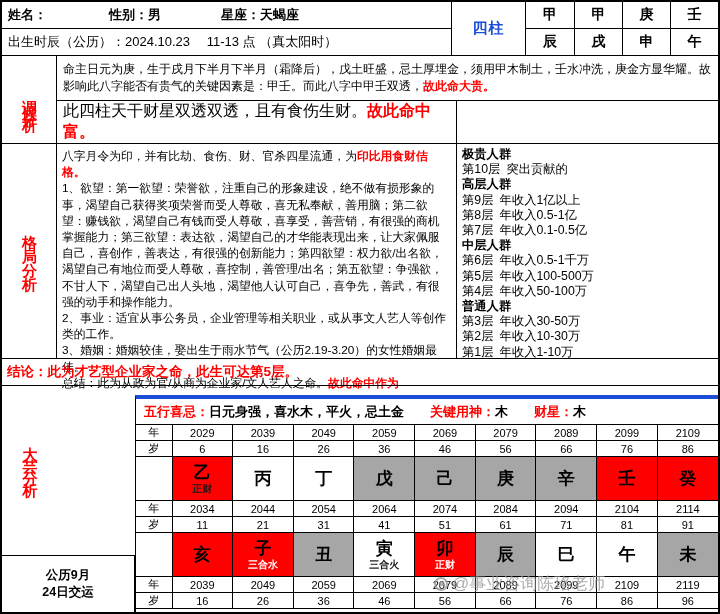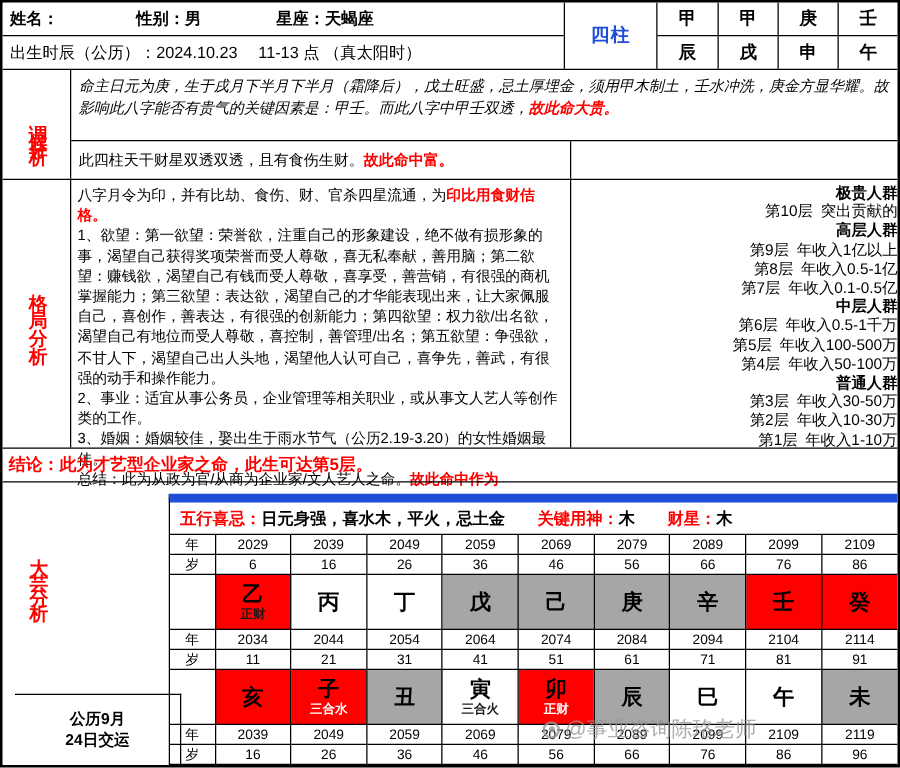--- a/index.html
+++ b/index.html
@@ -30,44 +30,44 @@
   
   .side-label { width: 55px; border-right: 1px solid #000; display: flex; align-items: center; justify-content: center; flex: none; }
   .vtext { writing-mode: vertical-rl; text-orientation: upright; color: #ff0000; font-weight: bold; font-size: 15px; }
   .sp6  { letter-spacing: 6px; }
   .sp14 { letter-spacing: 14px; }
   .sp12 { letter-spacing: 12px; }
 
   
   .section-tiaohou { height: 88px; display: flex; border-bottom: 1px solid #000; flex: none; }
   .tiaohou-right { flex: 1; display: flex; flex-direction: column; min-width: 0; }
-  .t-box1 { height: 57px; border-bottom: 1px solid #000; padding: 5px 6px 0 6px; font-size: 12px; line-height: 17px; font-style: italic; }
+  .t-box1 { height: 57px; border-bottom: 1px solid #000; padding: 5px 6px 0 6px; font-size: 12px; line-height: 17px; }
   .t-row2 { flex: 1; display: flex; }
-  .t-box2 { width: 400px; border-right: 1px solid #000; display: flex; align-items: center; padding: 0 6px; font-size: 12px; }
+  .t-box2 { width: 400px; border-right: 1px solid #000; display: flex; align-items: flex-start; padding: 0 6px; font-size: 16px; }
   .t-empty { flex: 1; }
 
   
   .section-geju { height: 215px; display: flex; border-bottom: 1px solid #000; flex: none; }
   .geju-text { width: 400px; border-right: 1px solid #000; padding: 4px 5px 0 5px; font-size: 11.8px; line-height: 16.2px; }
-  .income { flex: 1; padding: 3px 0 0 5px; font-size: 12.3px; line-height: 15.2px; text-align: right; }
+  .income { flex: 1; padding: 3px 0 0 5px; font-size: 12.3px; line-height: 15.2px; }
   .income-line[data-kind="header"] { font-weight: bold; }
 
   
   .conclusion { height: 27px; border-bottom: 1px solid #000; display: flex; align-items: center; padding-left: 5px;
                 color: #ff0000; font-weight: bold; font-size: 13.5px; flex: none; }
   .gap { height: 9px; flex: none; }
 
   
   .bottom { flex: 1; display: flex; min-height: 0; }
   .bottom-left { width: 133px; position: relative; flex: none; }
   .dayun-label { position: absolute; top: 40px; left: 0; width: 55px; display: flex; justify-content: center; }
-  .jiaoyun { position: absolute; bottom: 0; left: 10px; width: 133px; height: 57px; border-top: 1px solid #000; border-right: 1px solid #000;
+  .jiaoyun { position: absolute; bottom: 0; left: 0; width: 133px; height: 57px; border-top: 1px solid #000; border-right: 1px solid #000;
              display: flex; flex-direction: column; align-items: center; justify-content: center;
              font-size: 12.5px; font-weight: bold; line-height: 17px; }
-  .dayun-wrap { flex: 1; display: flex; flex-direction: column; border-left: 1px solid #000; border-top: 7px solid #1d4ed8; min-width: 0; }
+  .dayun-wrap { flex: 1; display: flex; flex-direction: column; border-left: 1px solid #000; border-top: 4px solid #1d4ed8; min-width: 0; }
   .wuxing { height: 26px; border-bottom: 1px solid #000; display: flex; align-items: center; padding-left: 8px;
             font-size: 13px; font-weight: bold; flex: none; }
   .wuxing .grp { margin-left: 26px; }
 
   table.dayun { flex: 1; width: 100%; border-collapse: collapse; table-layout: fixed; }
   col.clabel { width: 36px; }
   table.dayun td { border-right: 1px solid #000; border-bottom: 1px solid #000; text-align: center;
                    font-size: 11px; padding: 0; vertical-align: middle; }
   table.dayun td:last-child { border-right: none; }
   tr.small td { height: 13px; }

